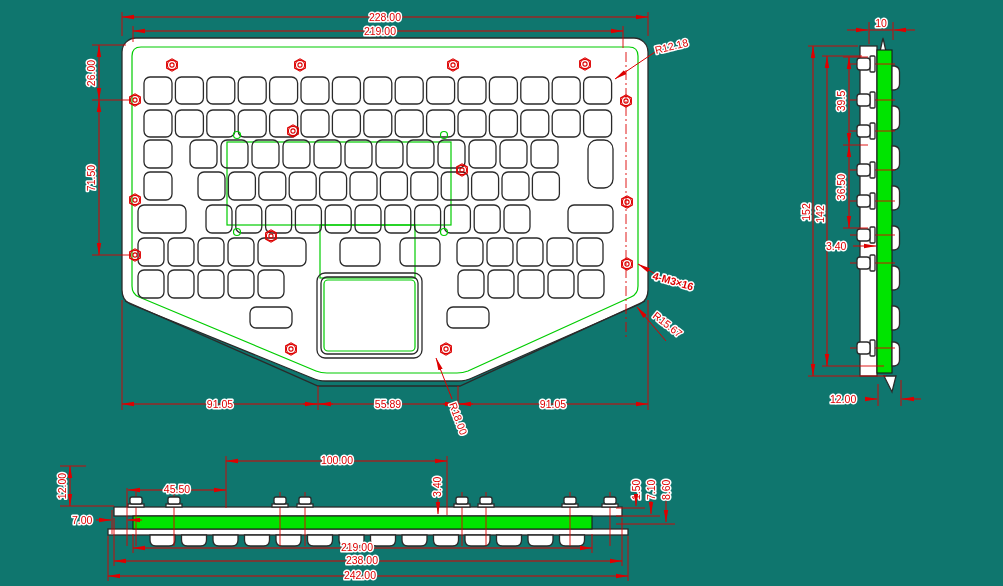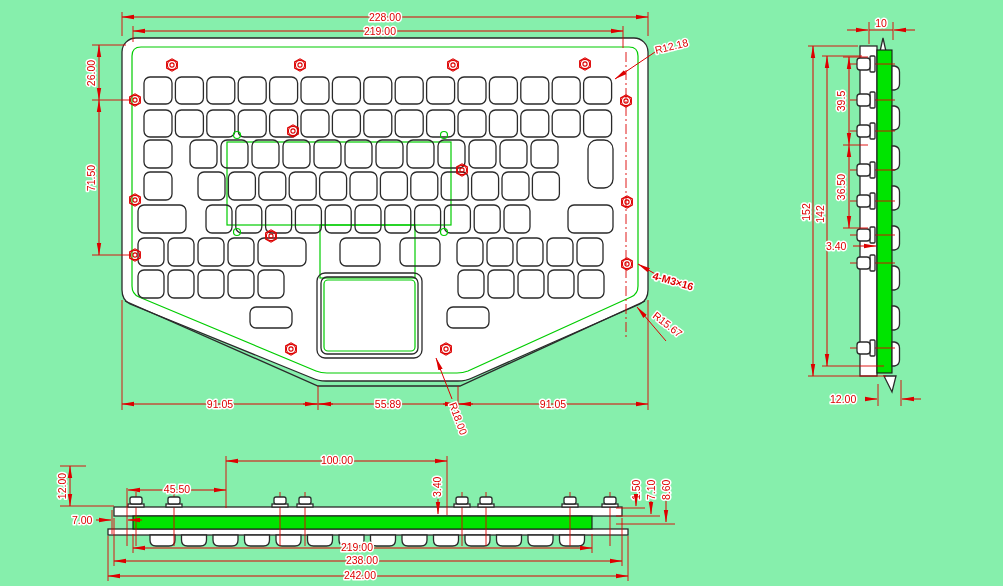--- a/index.html
+++ b/index.html
@@ -1,16 +1,16 @@
 <!DOCTYPE html>
 <html><head>
 <meta charset="utf-8">
 <style>
   html,body{margin:0;padding:0;background:#fff;}
-  #stage{position:relative;width:1003px;height:586px;background:#86efac;overflow:hidden;}
+  #stage{position:relative;width:1003px;height:586px;background:#0f766e;overflow:hidden;}
   svg{display:block;}
   .ol{stroke:#2a2a2a;stroke-width:1.3;fill:none;}
   .olw{stroke:#2a2a2a;stroke-width:1.3;fill:#fff;}
   .gl{stroke:#00cc00;stroke-width:1.2;fill:none;}
   .gfill{fill:#00e400;stroke:#1a1a1a;stroke-width:1.1;}
   .dl{stroke:#dd0000;stroke-width:1;fill:none;}
   .ext{stroke:#dd0000;stroke-width:0.9;fill:none;}
   .cl{stroke:#dd0000;stroke-width:0.9;fill:none;stroke-dasharray:10 3 2 3;}
   .scr{stroke:#dd0000;stroke-width:1.1;fill:none;}
   .dimtxt{font:10.5px "Liberation Sans", sans-serif;fill:#dd0000;paint-order:stroke;stroke:#ffffff;stroke-width:3px;stroke-linejoin:round;}

